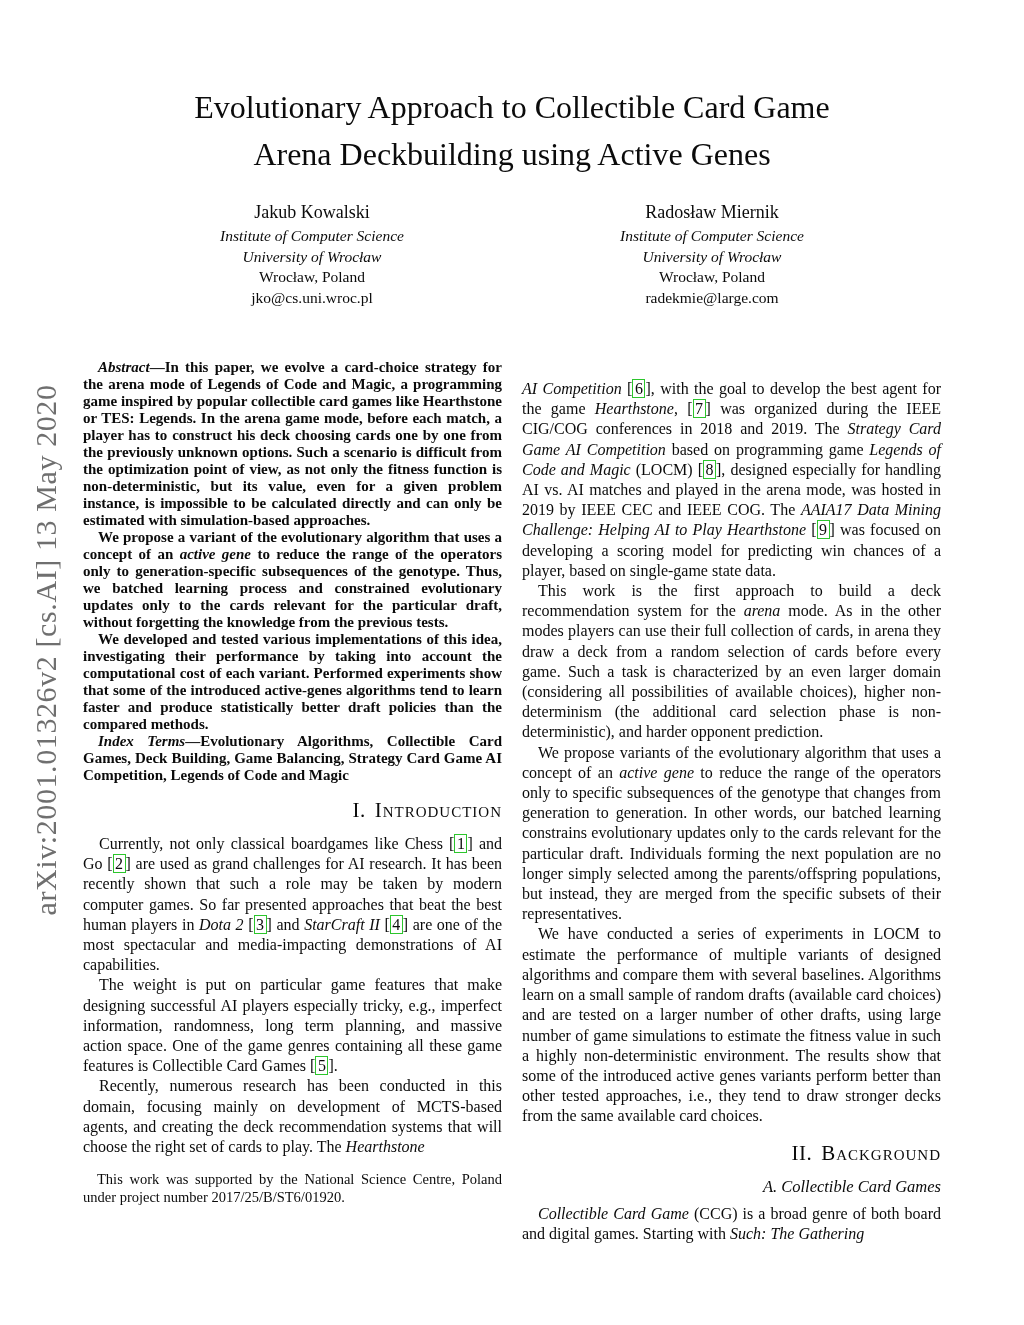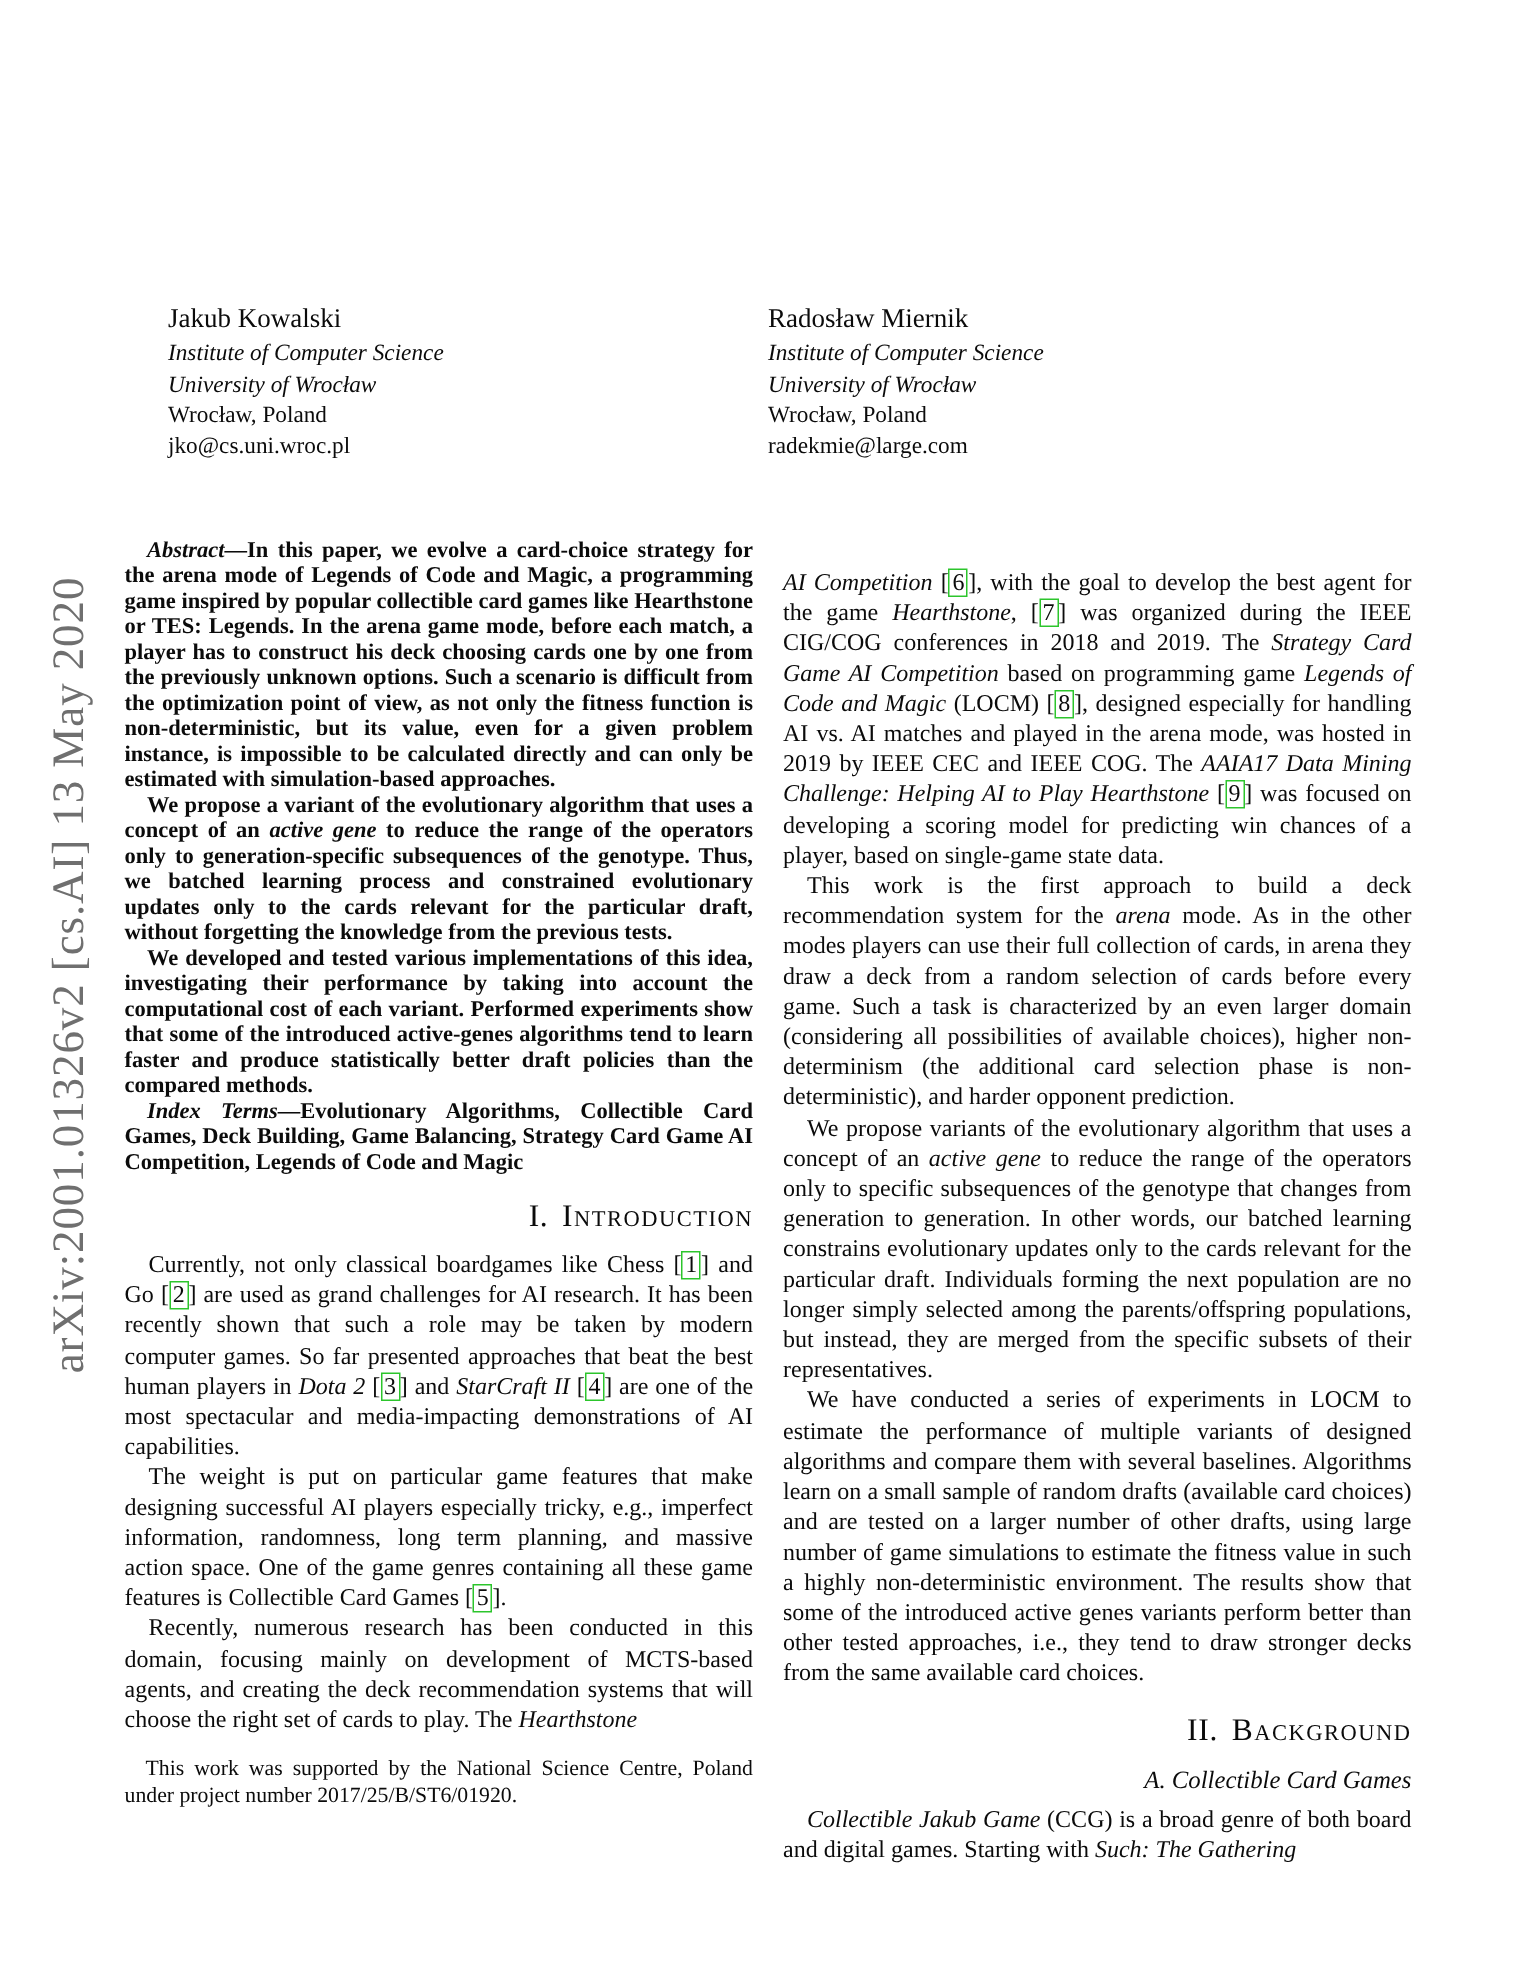--- a/index.html
+++ b/index.html
@@ -10,21 +10,21 @@
     position:absolute;left:46px;top:650px;
     transform:translate(-50%,-50%) rotate(-90deg);
     white-space:nowrap;font-size:30px;letter-spacing:.6px;
     color:var(--wm,#6f6f6f);
   }
 
   .title-block{position:absolute;top:84px;left:0;width:100%;text-align:center;}
   .title-line{font-size:32px;line-height:47px;font-weight:400;}
 
   .authors{position:absolute;top:201px;left:112px;width:800px;display:flex;}
-  .author{flex:1;}
+  .author{flex:1;text-align:center;}
   .author .name{font-size:18px;line-height:22px;margin-bottom:3px;}
   .author .affil{font-style:italic;font-size:15.5px;line-height:20.5px;}
   .author .place{font-size:15.5px;line-height:20.5px;}
   .author .email{font-size:15.5px;line-height:20.5px;}
 
   .col{position:absolute;top:359px;width:419px;text-align:justify;hyphens:auto;-webkit-hyphens:auto;}
   .col-left{left:83px;}
   .col-right{left:522px;margin-top:20px;}
 
   p{margin:0;}
@@ -47,20 +47,24 @@
     font-size:14.5px;line-height:17.5px;text-align:justify;text-indent:14px;
   }
 </style>
 </head>
 <body>
 
 <div class="page">
 
   <div class="watermark">arXiv:2001.01326v2  [cs.AI]  13 May 2020</div>
 
+  <div class="title-block">
+    <div class="title-line">Evolutionary Approach to Collectible Card Game</div>
+    <div class="title-line">Arena Deckbuilding using Active Genes</div>
+  </div>
 
   <div class="authors">
     <div class="author">
       <div class="name">Jakub Kowalski</div>
       <div class="affil">Institute of Computer Science</div>
       <div class="affil">University of Wrocław</div>
       <div class="place">Wrocław, Poland</div>
       <div class="email">jko@cs.uni.wroc.pl</div>
     </div>
     <div class="author">
@@ -82,18 +86,18 @@
       <p class="body"><span>The weight is put on particular game features that make designing successful AI players especially tricky, e.g., imperfect information, randomness, long term planning, and massive action space. One of the game genres containing all these game features is Collectible Card Games </span><span class="cite">[<span class="cite-num">5</span>]</span><span>.</span></p>
       <p class="body"><span>Recently, numerous research has been conducted in this domain, focusing mainly on development of MCTS-based agents, and creating the deck recommendation systems that will choose the right set of cards to play. The </span><span class="seg-i">Hearthstone</span></p>
     </div>
   <div class="col col-right">
       <p class="body noindent"><span class="seg-i">AI Competition</span><span> </span><span class="cite">[<span class="cite-num">6</span>]</span><span>, with the goal to develop the best agent for the game </span><span class="seg-i">Hearthstone</span><span>, </span><span class="cite">[<span class="cite-num">7</span>]</span><span> was organized during the IEEE CIG/COG conferences in 2018 and 2019. The </span><span class="seg-i">Strategy Card Game AI Competition</span><span> based on programming game </span><span class="seg-i">Legends of Code and Magic</span><span> (LOCM) </span><span class="cite">[<span class="cite-num">8</span>]</span><span>, designed especially for handling AI vs. AI matches and played in the arena mode, was hosted in 2019 by IEEE CEC and IEEE COG. The </span><span class="seg-i">AAIA17 Data Mining Challenge: Helping AI to Play Hearthstone</span><span> </span><span class="cite">[<span class="cite-num">9</span>]</span><span> was focused on developing a scoring model for predicting win chances of a player, based on single-game state data.</span></p>
       <p class="body"><span>This work is the first approach to build a deck recommendation system for the </span><span class="seg-i">arena</span><span> mode. As in the other modes players can use their full collection of cards, in arena they draw a deck from a random selection of cards before every game. Such a task is characterized by an even larger domain (considering all possibilities of available choices), higher non-determinism (the additional card selection phase is non-deterministic), and harder opponent prediction.</span></p>
       <p class="body"><span>We propose variants of the evolutionary algorithm that uses a concept of an </span><span class="seg-i">active gene</span><span> to reduce the range of the operators only to specific subsequences of the genotype that changes from generation to generation. In other words, our batched learning constrains evolutionary updates only to the cards relevant for the particular draft. Individuals forming the next population are no longer simply selected among the parents/offspring populations, but instead, they are merged from the specific subsets of their representatives.</span></p>
       <p class="body"><span>We have conducted a series of experiments in LOCM to estimate the performance of multiple variants of designed algorithms and compare them with several baselines. Algorithms learn on a small sample of random drafts (available card choices) and are tested on a larger number of other drafts, using large number of game simulations to estimate the fitness value in such a highly non-deterministic environment. The results show that some of the introduced active genes variants perform better than other tested approaches, i.e., they tend to draw stronger decks from the same available card choices.</span></p>
       <div class="heading"><span class="num">II.</span><span class="sc">Background</span></div>
       <div class="subheading">A. Collectible Card Games</div>
-      <p class="body"><span class="seg-i">Collectible Jakub Game</span><span> (CCG) is a broad genre of both board and digital games. Starting with </span><span class="seg-i">Such: The Gathering</span></p>
+      <p class="body"><span class="seg-i">Collectible Card Game</span><span> (CCG) is a broad genre of both board and digital games. Starting with </span><span class="seg-i">Such: The Gathering</span></p>
     </div>
 
   <div class="footnote">This work was supported by the National Science Centre, Poland under project number 2017/25/B/ST6/01920.</div>
 
 </div>
 
 </body></html>

